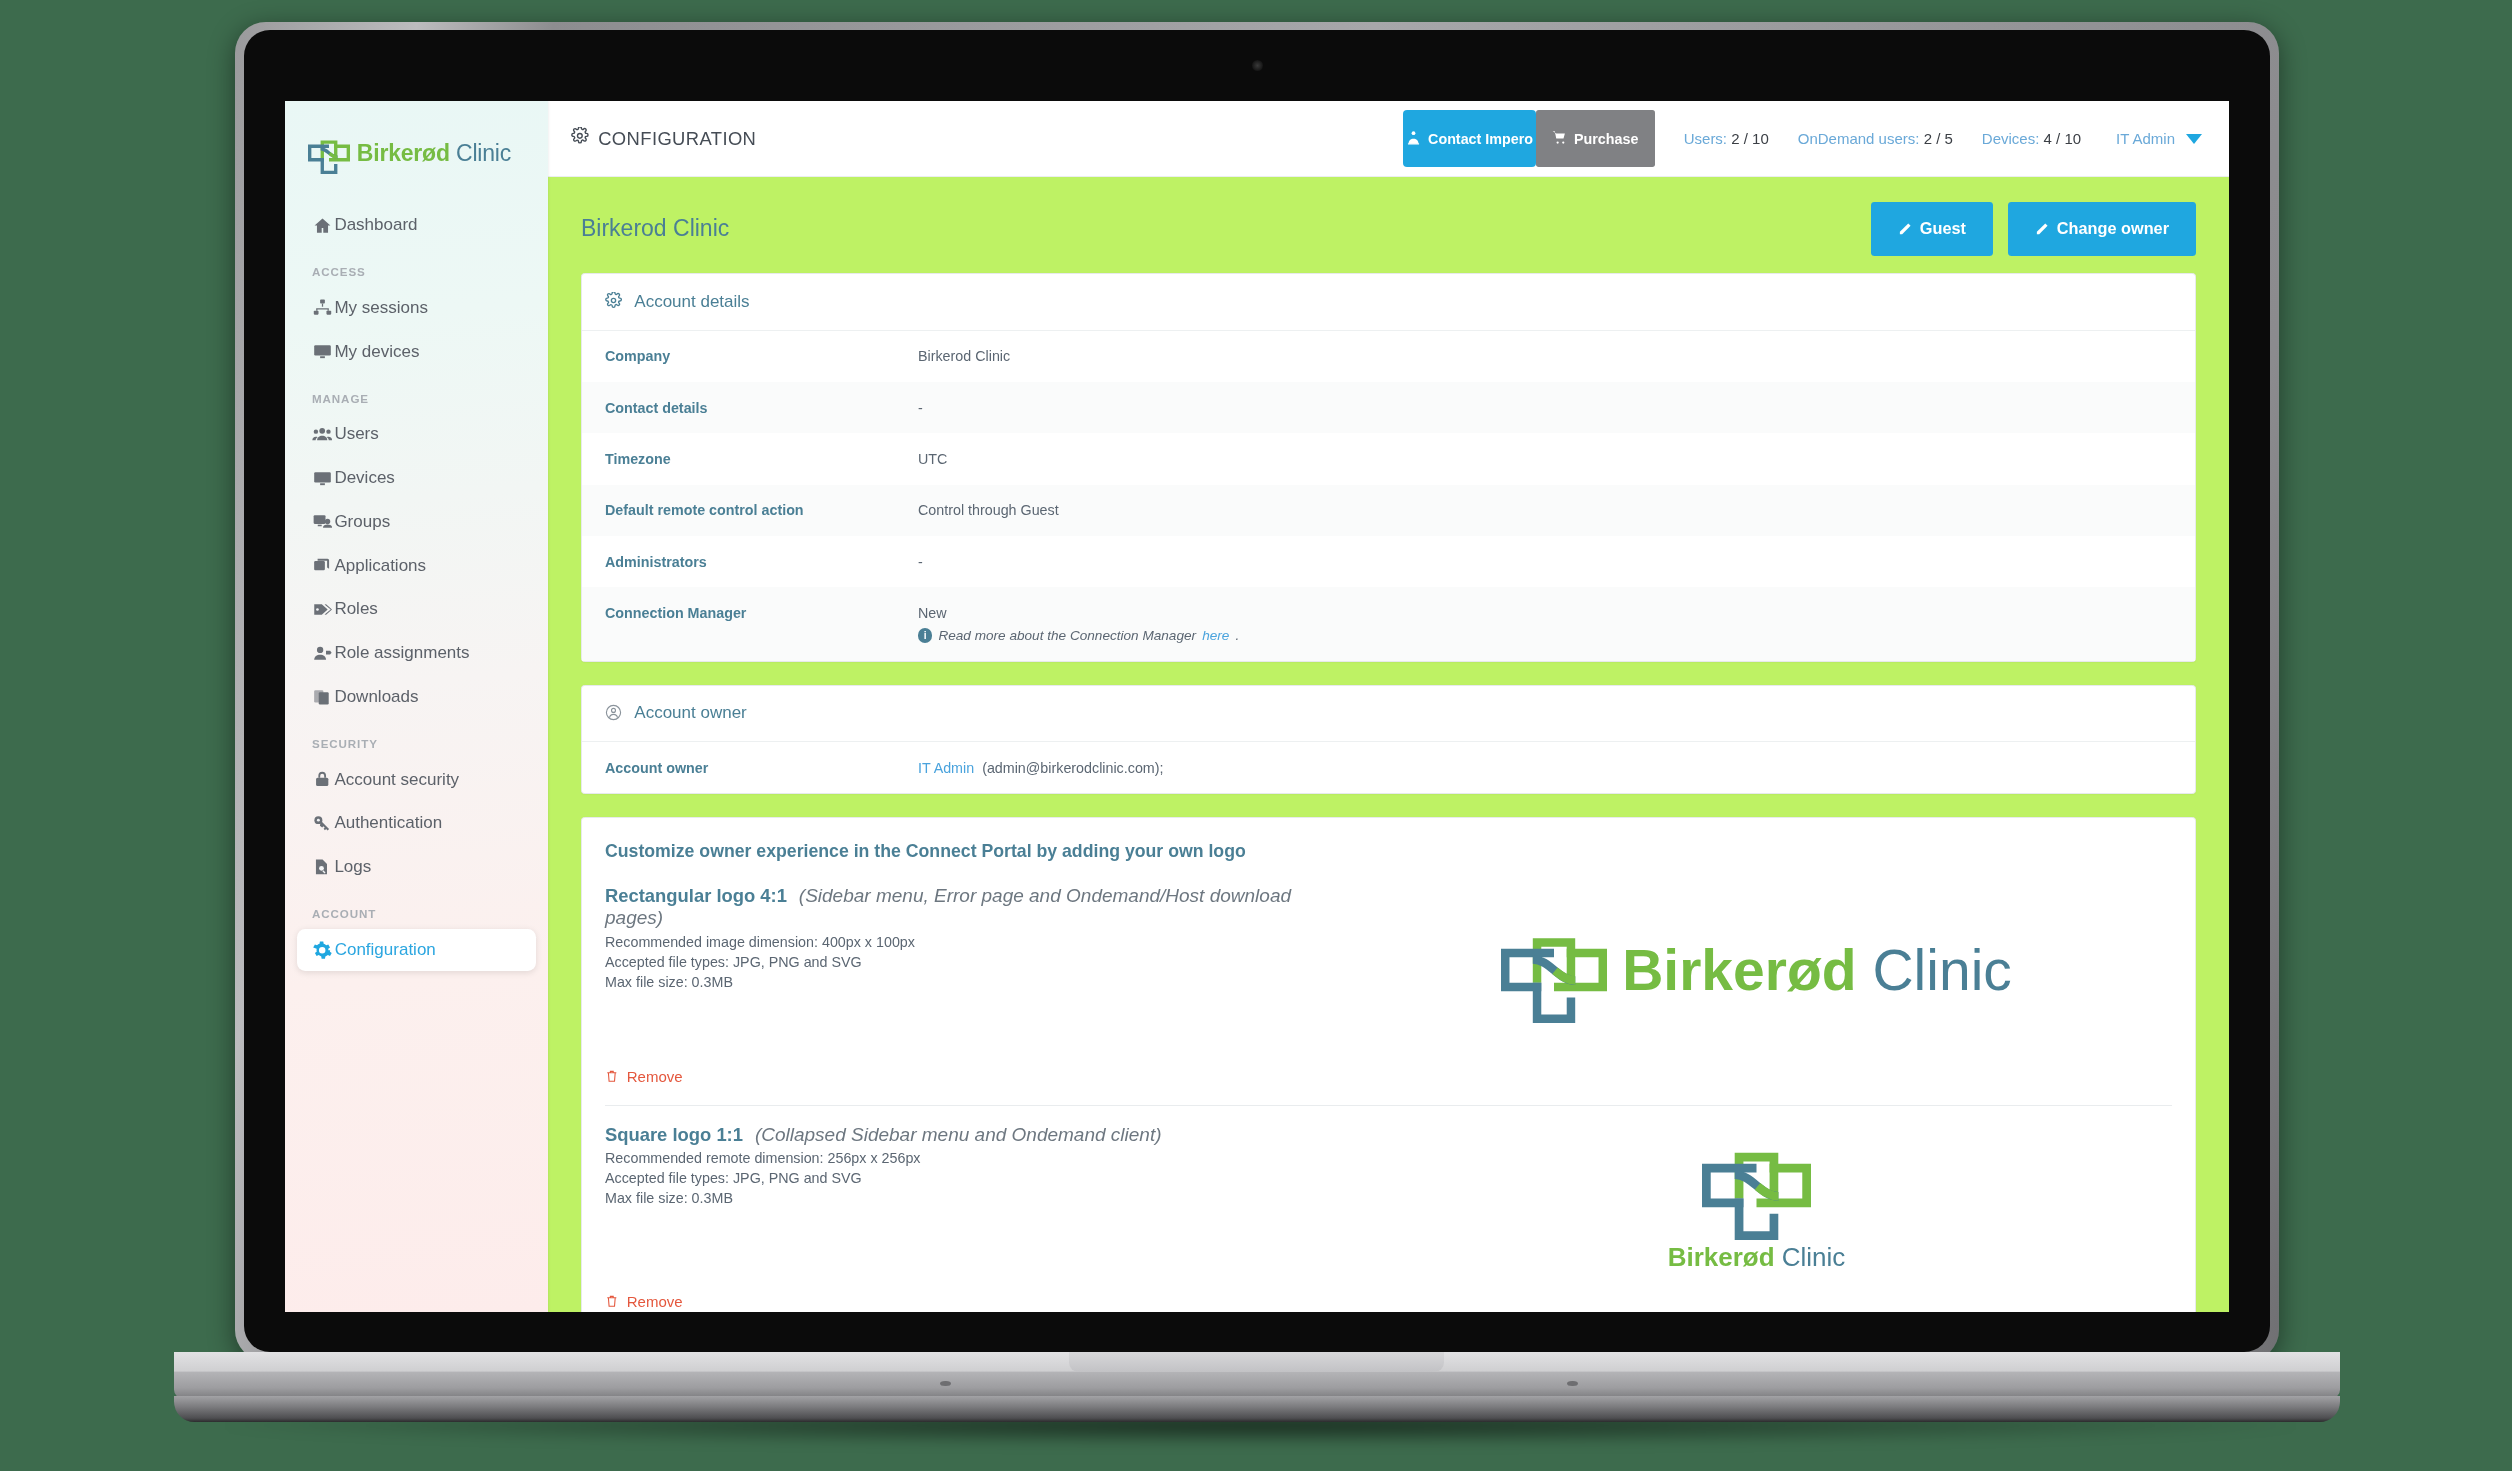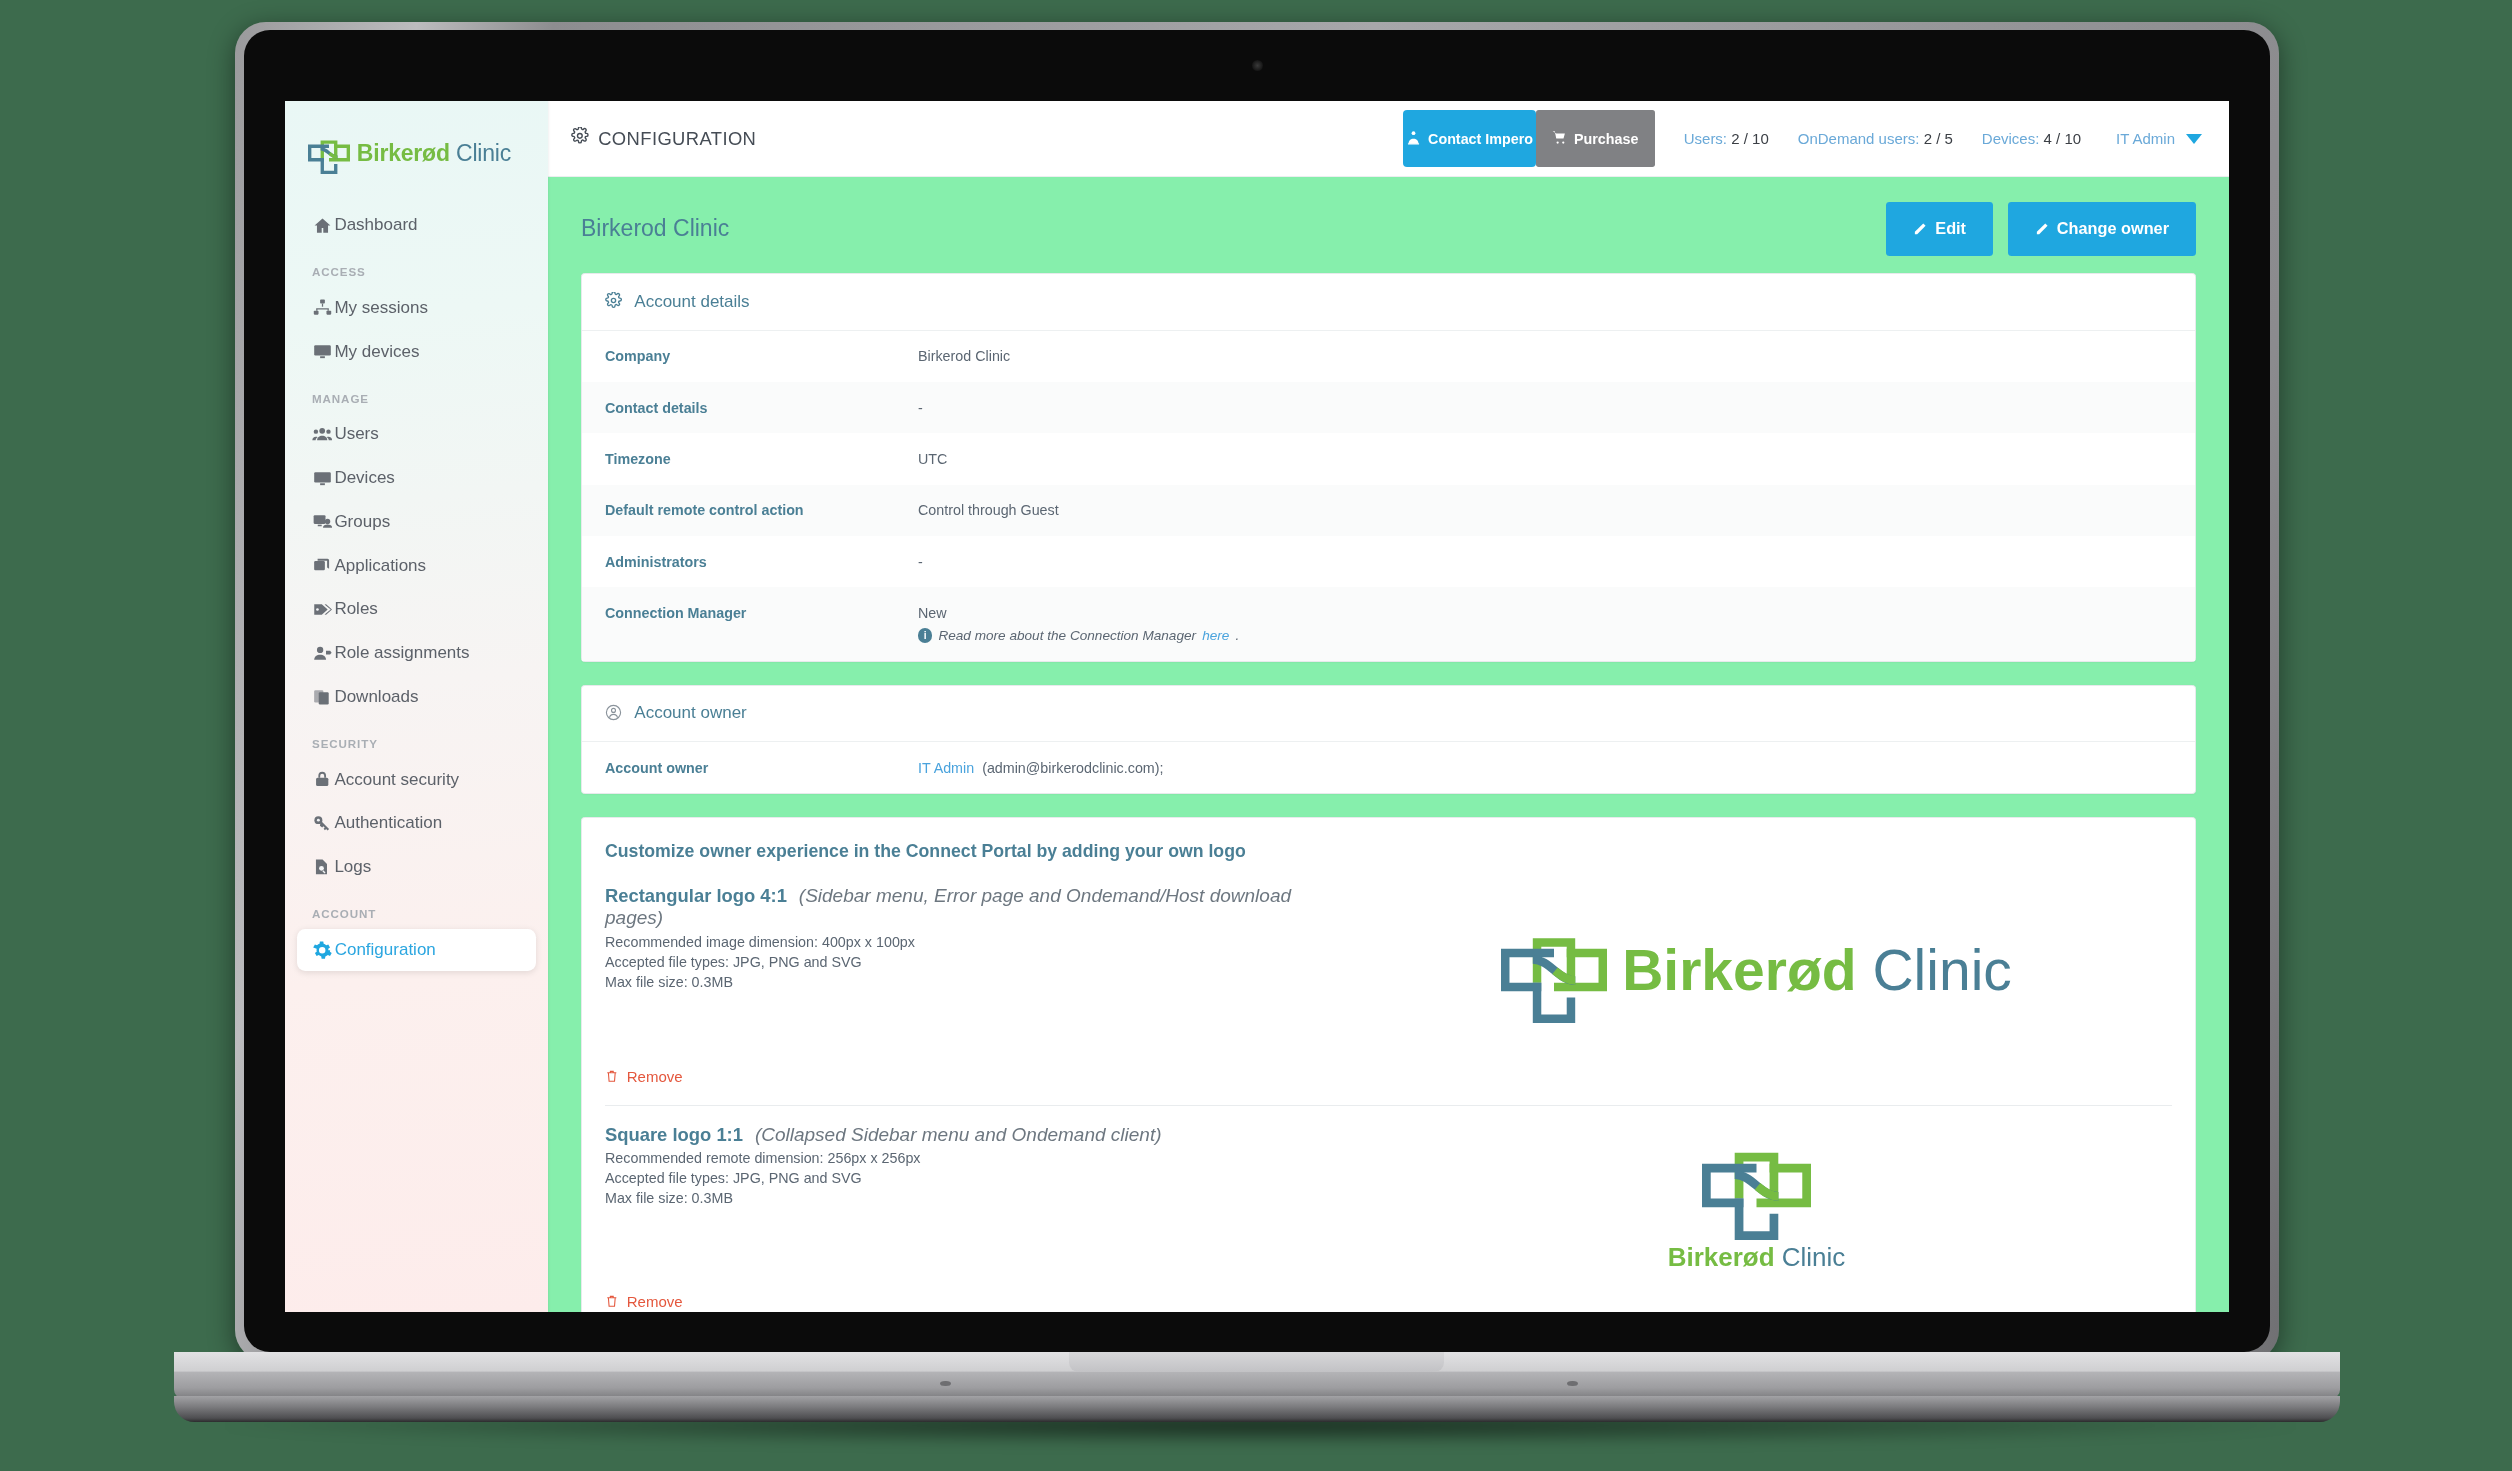--- a/index.html
+++ b/index.html
@@ -114,21 +114,21 @@
     border:0;border-radius:4.1px;cursor:pointer;color:#fff;
     font-size:14.3px;font-weight:600;font-family:inherit;
   }
   .btn-primary{background:#1fa7e0;padding:0 3px;height:57px;}
   .btn-grey{background:#808184;padding:0 16.3px;height:57px;border-radius:2.7px;}
   .meter{font-size:15px;color:#6aa9d8;margin-left:29px;white-space:nowrap}
   .meter b{color:#3b3f45;font-weight:400}
   .user-menu{display:flex;align-items:center;gap:11px;margin-left:35px;font-size:15px;color:#6aa9d8;cursor:pointer}
   .caret{width:0;height:0;border-left:8.9px solid transparent;border-right:8.9px solid transparent;border-top:10.2px solid #1fa7e0}
 
-  .content{flex:1;overflow:hidden;padding:0 0 0 0;background:#86efac}
+  .content{flex:1;overflow:hidden;padding:0 0 0 0;background:#bef264}
   .page-head{display:flex;align-items:center;padding:24.5px 33px 17.7px 33px}
   .page-title{font-size:23px;color:#4a7f95;font-weight:400}
   .page-head-spacer{flex:1}
   .head-actions{display:flex;gap:15px}
   .btn-action{background:#1fa7e0;height:54px;padding:0 27px;border-radius:3.4px;font-size:16.3px;font-weight:600}
   .pencil{display:inline-block;width:15px;height:15px}
 
   .panels{padding:0 33px 27px 33px}
   .card{border:0.7px solid #e7eaec;border-radius:3.4px;background:#fff;margin-bottom:23px;box-shadow:0 0.7px 1.4px rgba(0,0,0,.03)}
   .card-head{display:flex;align-items:center;gap:12.3px;padding:17.7px 23px;border-bottom:0.7px solid #edf0f1}
@@ -416,21 +416,21 @@
           <div class="page-head">
             <div class="page-title">Birkerod Clinic</div>
             <div class="page-head-spacer"></div>
             <div class="head-actions">
               <button class="btn btn-action">
                 <span class="pencil">
                   <svg viewBox="0 0 24 24" width="15" height="15" fill="#fff">
                       <path d="M3 17.3 16.4 3.9l3.7 3.7L6.7 21H3z"></path>
                     </svg>
                 </span>
-                <span>Edit</span>
+                <span>Guest</span>
               </button>
               <button class="btn btn-action">
                 <span class="pencil">
                   <svg viewBox="0 0 24 24" width="15" height="15" fill="#fff">
                       <path d="M3 17.3 16.4 3.9l3.7 3.7L6.7 21H3z"></path>
                     </svg>
                 </span>
                 <span>Change owner</span>
               </button>
             </div>

